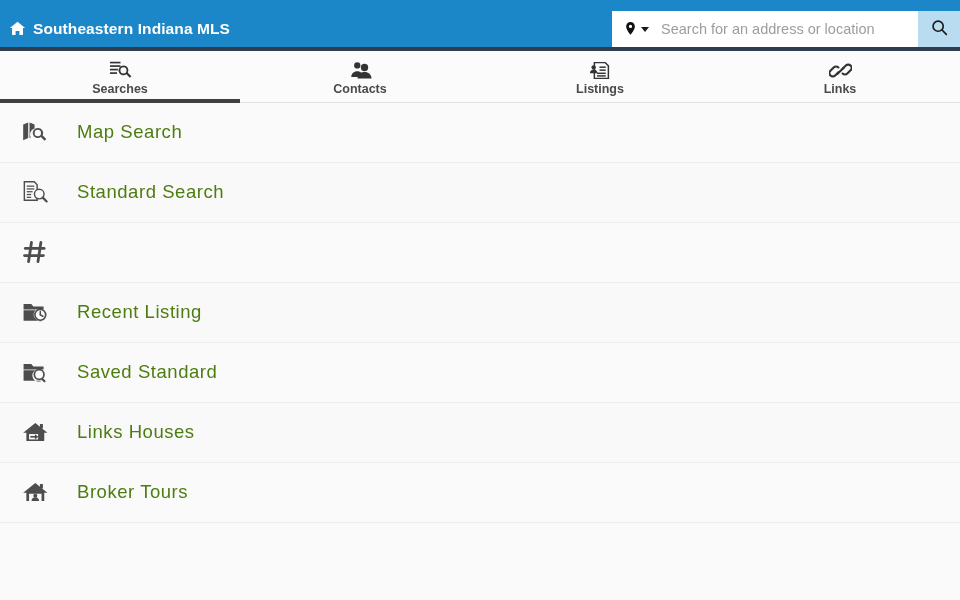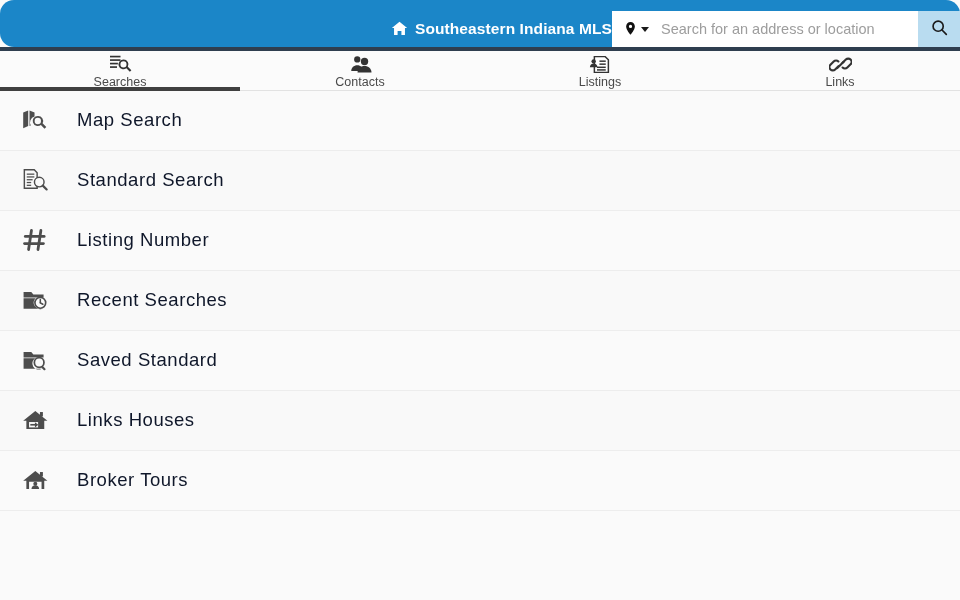--- a/index.html
+++ b/index.html
@@ -11,23 +11,22 @@
     font-family: "Liberation Sans", sans-serif;
   }
 
   
   .header {
     position: relative;
     height: 47px;
     background: #1b86c8;
     display: flex;
     align-items: center;
-    justify-content: flex-end;
+    justify-content: space-between;
     padding: 10px 0 0 9px;
-    border-radius: 14px;
   }
   .brand {
     display: flex;
     align-items: center;
     gap: 7px;
     color: #ffffff;
     font-size: 15.5px;
     font-weight: bold;
     letter-spacing: .1px;
     white-space: nowrap;
@@ -78,25 +77,26 @@
     align-items: center;
     justify-content: center;
     cursor: pointer;
     padding: 0;
   }
 
   .header-rule { height: 4px; background: #2f3e4f; }
 
   
   .tabbar {
-    height: 40px;
+    height: 52px;
     background: #fbfbfb;
     display: flex;
     border-bottom: 1px solid #e2e2e2;
     position: relative;
+    font-weight: bold;
   }
   .tab {
     flex: 1 1 0;
     display: flex;
     flex-direction: column;
     align-items: center;
     justify-content: center;
     gap: 1px;
     cursor: pointer;
     position: relative;
@@ -131,21 +131,21 @@
   .item-icon {
     width: 30px;
     display: flex;
     align-items: center;
     justify-content: center;
     flex: none;
     margin-right: 27px;
   }
   .item-label {
     font-size: 18.5px;
-    color: #0f172a;
+    color: #4d7c0f;
     letter-spacing: .55px;
     line-height: 1;
   }
 </style>
 </head>
 <body>
 
 <div class="header">
   <div class="brand">
     <span class="home-ico">
@@ -266,37 +266,36 @@
 
   <div class="menu-item">
     <span class="item-icon">
       <svg viewBox="0 0 28 26" width="27" height="25" fill="none" stroke="#4d4d4d" stroke-width="2.9" stroke-linecap="round">
         <line x1="9.8" y1="2.6" x2="6.8" y2="22.4"></line>
         <line x1="19.6" y1="2.6" x2="16.6" y2="22.4"></line>
         <line x1="3.4" y1="8.8" x2="23" y2="8.8"></line>
         <line x1="2.6" y1="16.2" x2="22.2" y2="16.2"></line>
       </svg>
     </span>
-    <span class="item-label">Listing Number</span>
   </div>
 
 
   <div class="menu-item">
     <span class="item-icon">
       <svg viewBox="0 0 28 26" width="27" height="25" fill="#4d4d4d">
         <path d="M1.6 4.2h8l2.2 2.6h10.6v3.1H1.6z"></path>
         <path d="M1.6 10.6h12.6a6.6 6.6 0 0 0 6.9 10.9H1.6z"></path>
         <circle cx="19" cy="15.4" r="5.6" fill="#fafafa" stroke="#4d4d4d" stroke-width="1.7"></circle>
         <g stroke="#4d4d4d" stroke-width="1.6" stroke-linecap="round">
           <line x1="19" y1="12.1" x2="19" y2="15.4"></line>
           <line x1="19" y1="15.4" x2="21.6" y2="16.9"></line>
         </g>
       </svg>
     </span>
-    <span class="item-label">Recent Searches</span>
+    <span class="item-label">Recent Listing</span>
   </div>
 
   <div class="menu-item">
     <span class="item-icon">
       <svg viewBox="0 0 28 26" width="27" height="25" fill="#4d4d4d">
         <path d="M1.6 4.2h8l2.2 2.6h10.6v3.1H1.6z"></path>
         <path d="M1.6 10.6h12.1a6.3 6.3 0 0 0 6.8 10.9H1.6z"></path>
         <circle cx="17.8" cy="15.1" r="5" fill="#fafafa" stroke="#4d4d4d" stroke-width="1.8"></circle>
         <rect x="21.1" y="18.2" width="5.4" height="2.3" rx="1.1" transform="rotate(45 21.1 18.2)"></rect>
       </svg>

